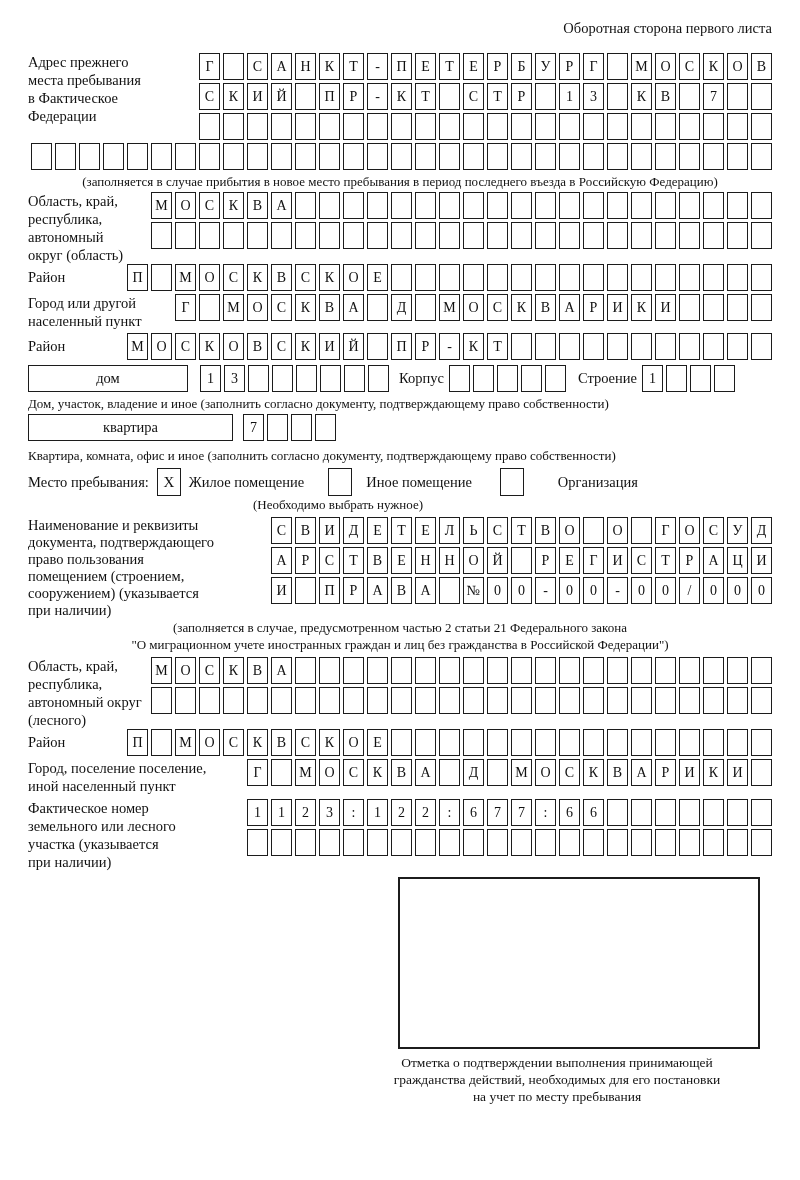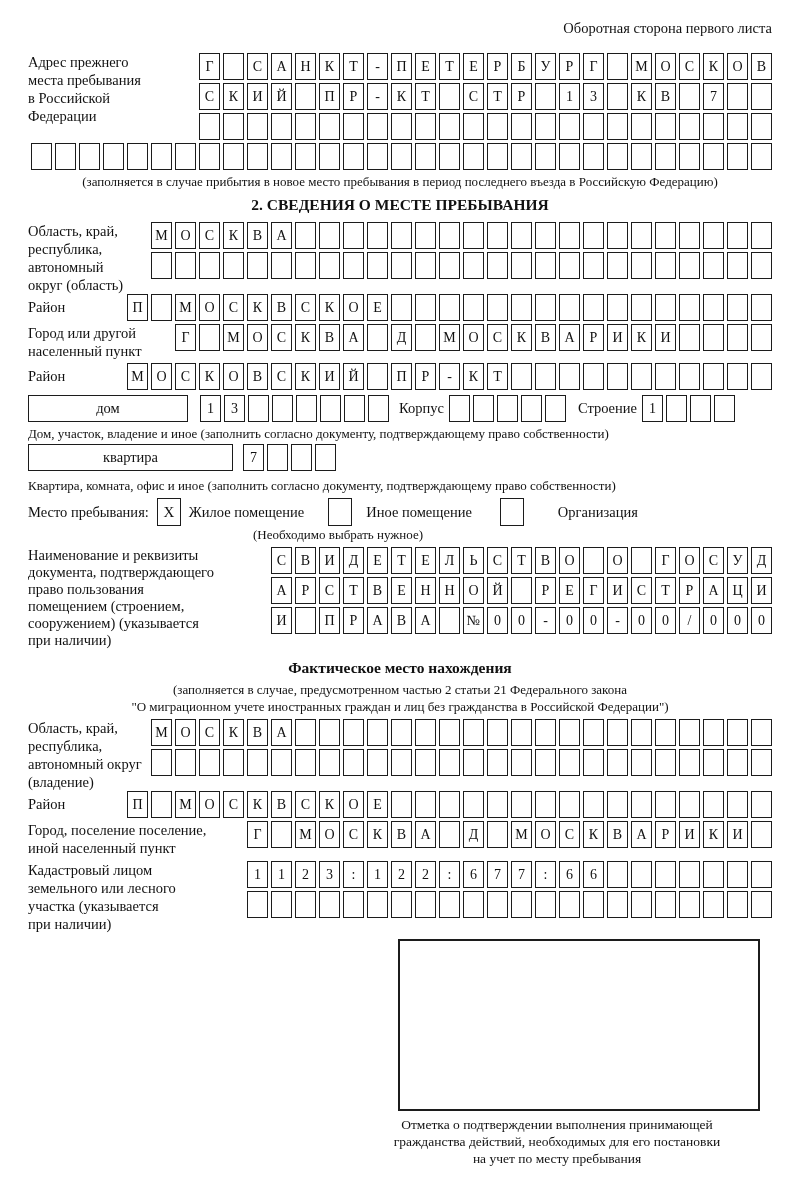--- a/index.html
+++ b/index.html
@@ -43,21 +43,21 @@
 <body>
 
 <div class="page">
 
   <div class="corner">Оборотная сторона первого листа</div>
 
   <div class="row">
     <div class="label" style="width:154px;">
       <div>Адрес прежнего</div>
       <div>места пребывания</div>
-      <div>в Российской</div>
+      <div>в Фактическое</div>
       <div>Федерации</div>
     </div>
     <div class="rows">
       <div class="grid">
           <span class="cell">Г</span>
           <span class="cell"></span>
           <span class="cell">С</span>
           <span class="cell">А</span>
           <span class="cell">Н</span>
           <span class="cell">К</span>
@@ -162,21 +162,20 @@
       <span class="cell"></span>
       <span class="cell"></span>
       <span class="cell"></span>
       <span class="cell"></span>
       <span class="cell"></span>
       <span class="cell"></span>
       <span class="cell"></span>
     </div>
   <div class="note center mb2">(заполняется в случае прибытия в новое место пребывания в период последнего въезда в Российскую Федерацию)</div>
 
-  <div class="sec-title">2. СВЕДЕНИЯ О МЕСТЕ ПРЕБЫВАНИЯ</div>
 
   <div class="row">
     <div class="label" style="width:106px;">
       <div>Область, край,</div>
       <div>республика,</div>
       <div>автономный</div>
       <div>округ (область)</div>
     </div>
     <div class="rows">
       <div class="grid">
@@ -465,30 +464,29 @@
           <span class="cell">0</span>
           <span class="cell">0</span>
           <span class="cell">/</span>
           <span class="cell">0</span>
           <span class="cell">0</span>
           <span class="cell">0</span>
         </div>
     </div>
   </div>
 
-  <div class="sec-title" style="margin-top:10px;margin-bottom:4px;">Фактическое место нахождения</div>
   <div class="note center">(заполняется в случае, предусмотренном частью 2 статьи 21 Федерального закона</div>
   <div class="note center mb4">"О миграционном учете иностранных граждан и лиц без гражданства в Российской Федерации")</div>
 
   <div class="row">
     <div class="label" style="width:120px;">
       <div>Область, край,</div>
       <div>республика,</div>
       <div>автономный округ</div>
-      <div>(владение)</div>
+      <div>(лесного)</div>
     </div>
     <div class="rows">
       <div class="grid">
           <span class="cell">М</span>
           <span class="cell">О</span>
           <span class="cell">С</span>
           <span class="cell">К</span>
           <span class="cell">В</span>
           <span class="cell">А</span>
           <span class="cell"></span>
@@ -602,21 +600,21 @@
         <span class="cell">Р</span>
         <span class="cell">И</span>
         <span class="cell">К</span>
         <span class="cell">И</span>
         <span class="cell"></span>
       </div>
   </div>
 
   <div class="row" style="margin-top:4px;">
     <div class="label" style="width:202px;">
-      <div>Кадастровый лицом</div>
+      <div>Фактическое номер</div>
       <div>земельного или лесного</div>
       <div>участка (указывается</div>
       <div>при наличии)</div>
     </div>
     <div class="rows">
       <div class="grid">
           <span class="cell">1</span>
           <span class="cell">1</span>
           <span class="cell">2</span>
           <span class="cell">3</span>

